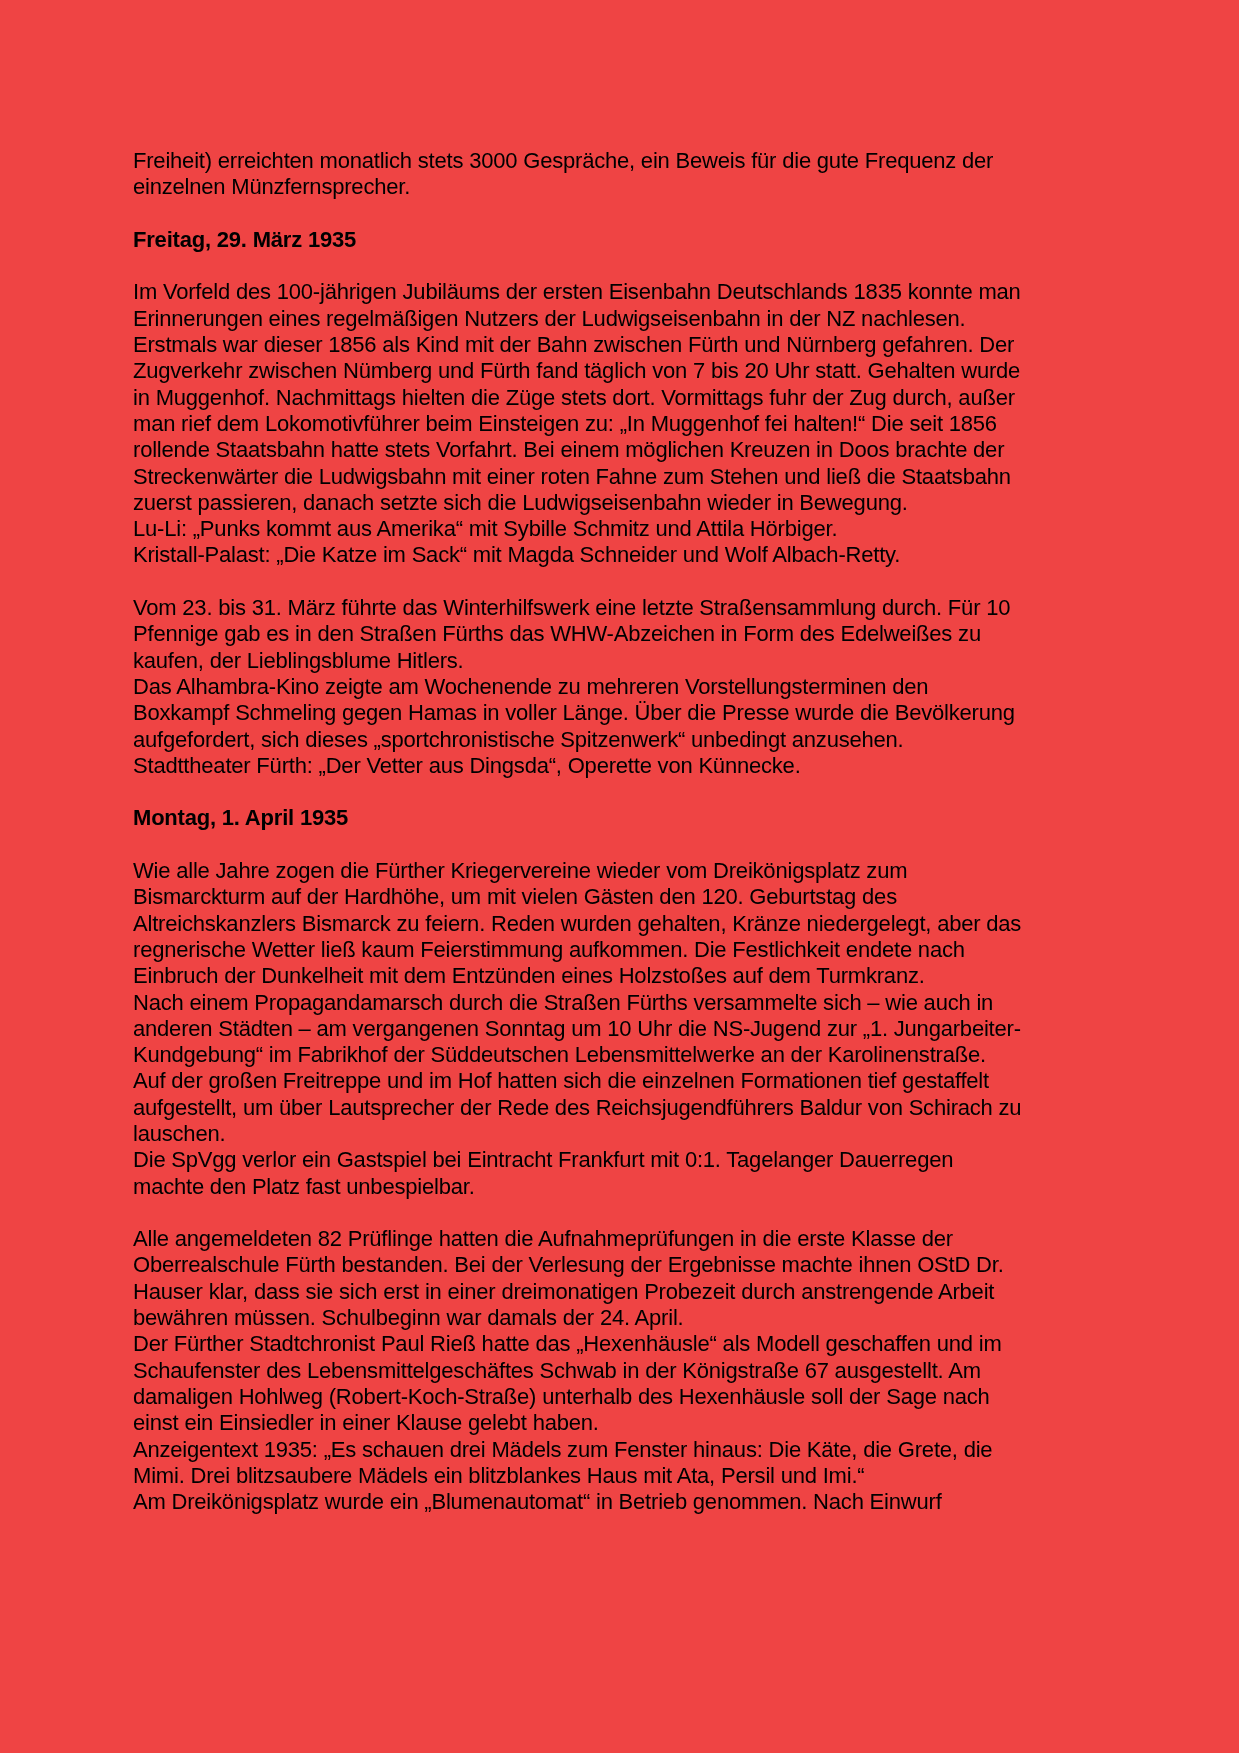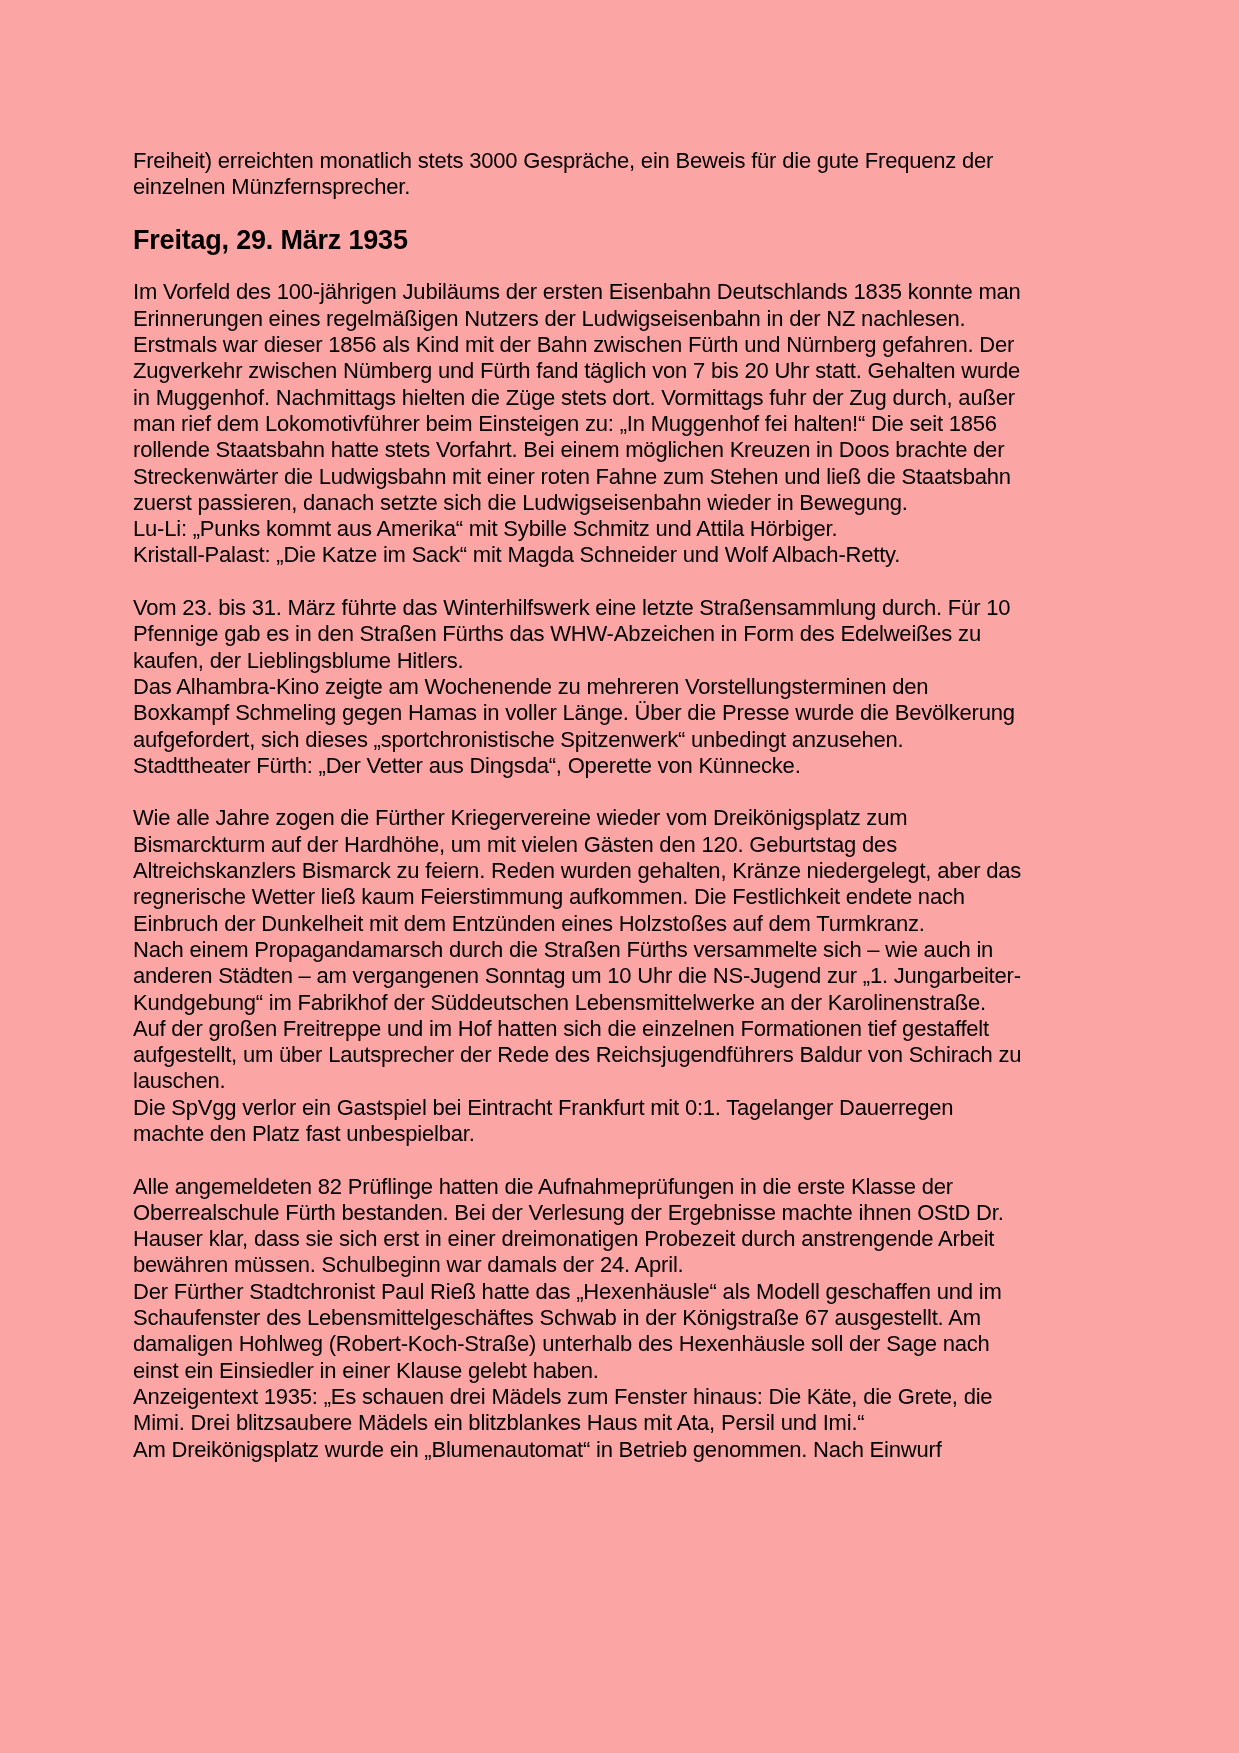--- a/index.html
+++ b/index.html
@@ -10,34 +10,34 @@
   body {
     width: 1239px;
     height: 1753px;
     overflow: hidden;
   }
   .page {
     box-sizing: border-box;
     width: 1239px;
     height: 1753px;
     padding: 148px 100px 0 133px;
-    background: #fca5a5;
+    background: #ef4444;
     color: #000000;
     font-family: "Liberation Sans", sans-serif;
     font-size: 22px;
     line-height: 26.3px;
   }
   .para {
     margin: 0 0 26.3px 0;
     white-space: pre;
     letter-spacing: -0.2px;
   }
   .day-heading {
     margin: 0 0 26.3px 0;
-    font-size: 27px;
+    font-size: 22px;
     font-weight: bold;
     white-space: pre;
     letter-spacing: -0.2px;
   }
 </style>
 </head>
 <body>
 
 <div class="page">
 
@@ -58,20 +58,21 @@
 Kristall-Palast: „Die Katze im Sack“ mit Magda Schneider und Wolf Albach-Retty.</p>
 
   <p class="para">Vom 23. bis 31. März führte das Winterhilfswerk eine letzte Straßensammlung durch. Für 10
 Pfennige gab es in den Straßen Fürths das WHW-Abzeichen in Form des Edelweißes zu
 kaufen, der Lieblingsblume Hitlers.
 Das Alhambra-Kino zeigte am Wochenende zu mehreren Vorstellungsterminen den
 Boxkampf Schmeling gegen Hamas in voller Länge. Über die Presse wurde die Bevölkerung
 aufgefordert, sich dieses „sportchronistische Spitzenwerk“ unbedingt anzusehen.
 Stadttheater Fürth: „Der Vetter aus Dingsda“, Operette von Künnecke.</p>
 
+  <h2 class="day-heading">Montag, 1. April 1935</h2>
   <p class="para">Wie alle Jahre zogen die Fürther Kriegervereine wieder vom Dreikönigsplatz zum
 Bismarckturm auf der Hardhöhe, um mit vielen Gästen den 120. Geburtstag des
 Altreichskanzlers Bismarck zu feiern. Reden wurden gehalten, Kränze niedergelegt, aber das
 regnerische Wetter ließ kaum Feierstimmung aufkommen. Die Festlichkeit endete nach
 Einbruch der Dunkelheit mit dem Entzünden eines Holzstoßes auf dem Turmkranz.
 Nach einem Propagandamarsch durch die Straßen Fürths versammelte sich – wie auch in
 anderen Städten – am vergangenen Sonntag um 10 Uhr die NS-Jugend zur „1. Jungarbeiter-
 Kundgebung“ im Fabrikhof der Süddeutschen Lebensmittelwerke an der Karolinenstraße.
 Auf der großen Freitreppe und im Hof hatten sich die einzelnen Formationen tief gestaffelt
 aufgestellt, um über Lautsprecher der Rede des Reichsjugendführers Baldur von Schirach zu

